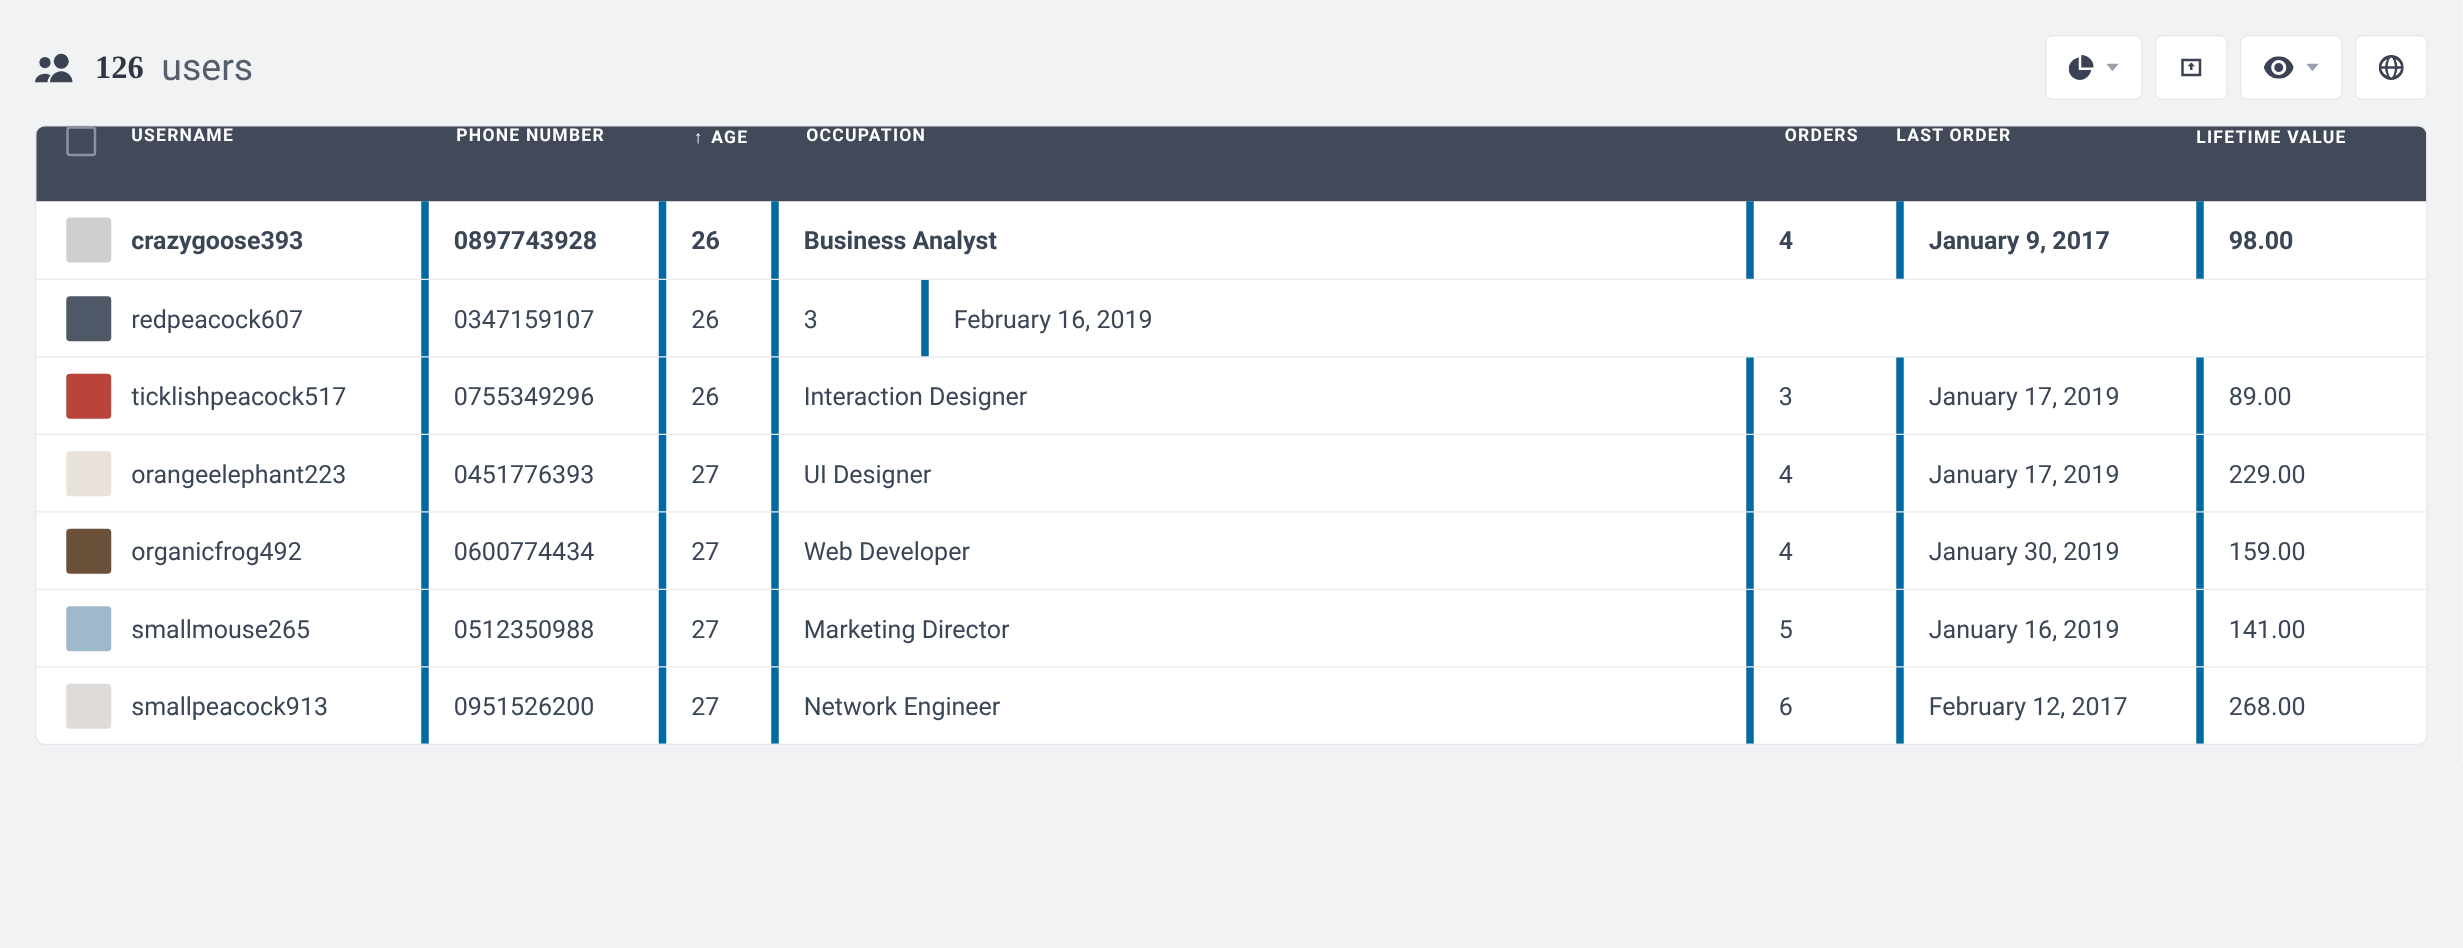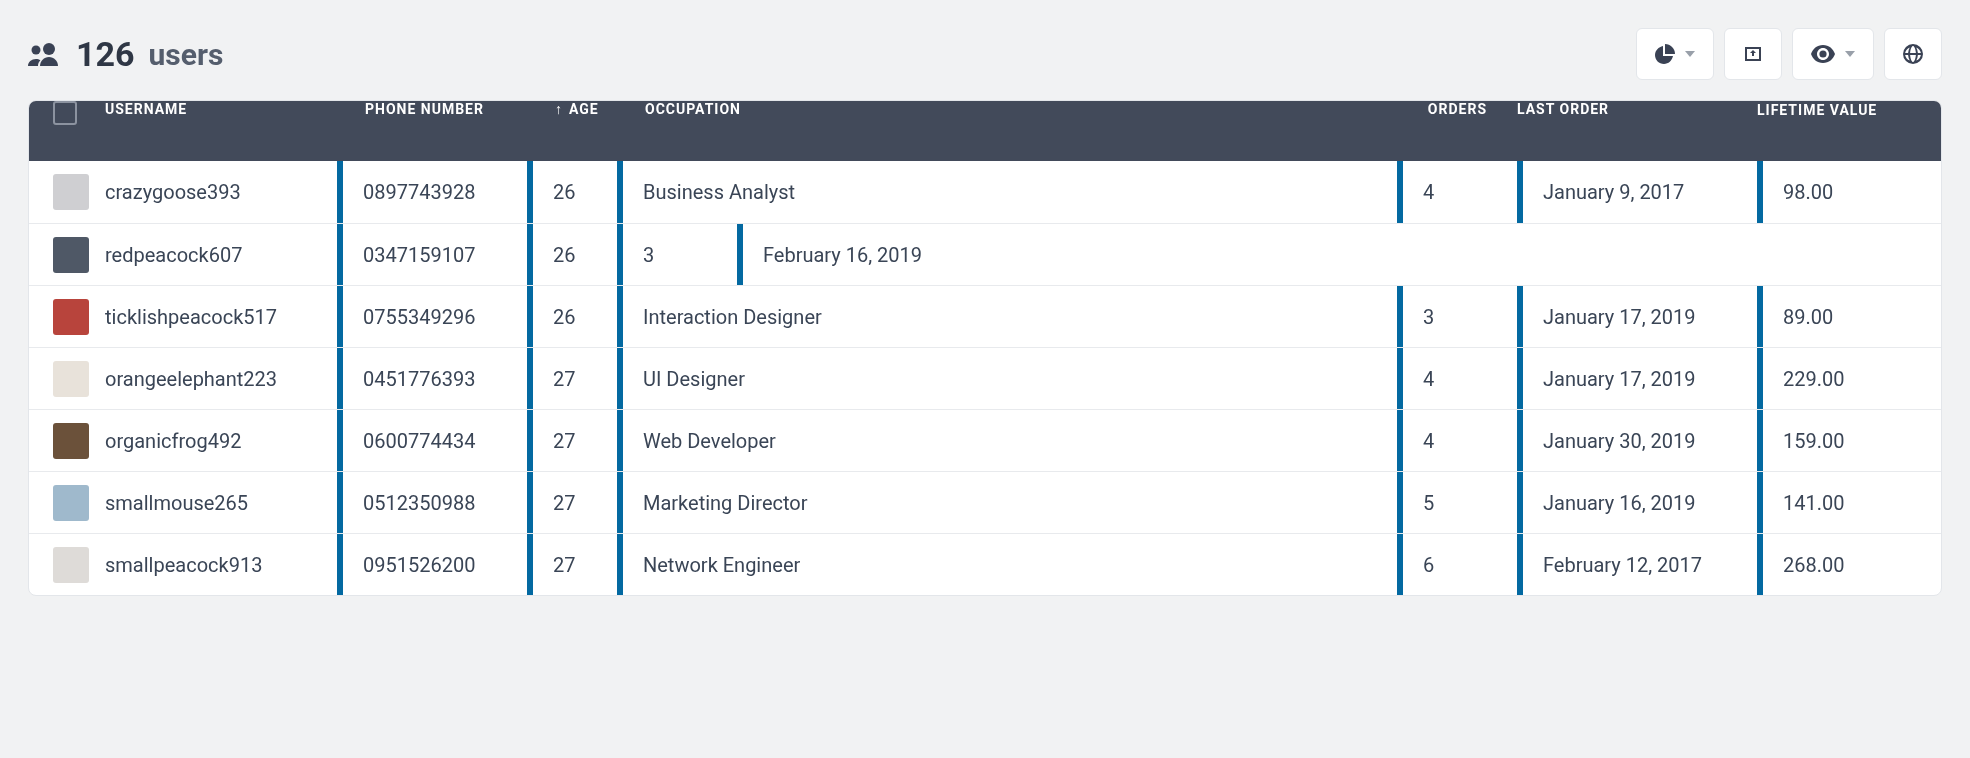--- a/index.html
+++ b/index.html
@@ -26,27 +26,28 @@
       display: flex;
       align-items: center;
       gap: 14px;
     }
     .title-group .icon {
       color: #3a4254;
       display: flex;
       align-items: center;
     }
     .title-count {
-      font-size: 34px;
+      font-size: 26px;
       font-weight: 700;
       color: #2f3745;
+      font-family: Liberation Serif, serif;
     }
     .title-word {
       font-size: 30px;
-      font-weight: 700;
+      font-weight: 400;
       color: #555e6d;
     }
     .toolbar {
       display: flex;
       gap: 10px;
     }
     .tb-btn {
       background: #ffffff;
       border: 1px solid #e3e6ea;
       border-radius: 6px;
@@ -110,20 +111,21 @@
       display: flex;
       align-items: center;
       padding: 0 24px;
       height: 62px;
       border-top: 1px solid #e8eaed;
       font-size: 20px;
       color: #3a4556;
     }
     .tbody .row:first-child {
       border-top: none;
+      font-weight: bold;
     }
     .body-cell {
       overflow: hidden;
       white-space: nowrap;
       text-overflow: ellipsis;
     }
     .body-cell.col-age,
     .body-cell.col-orders {
       text-align: center;
     }

